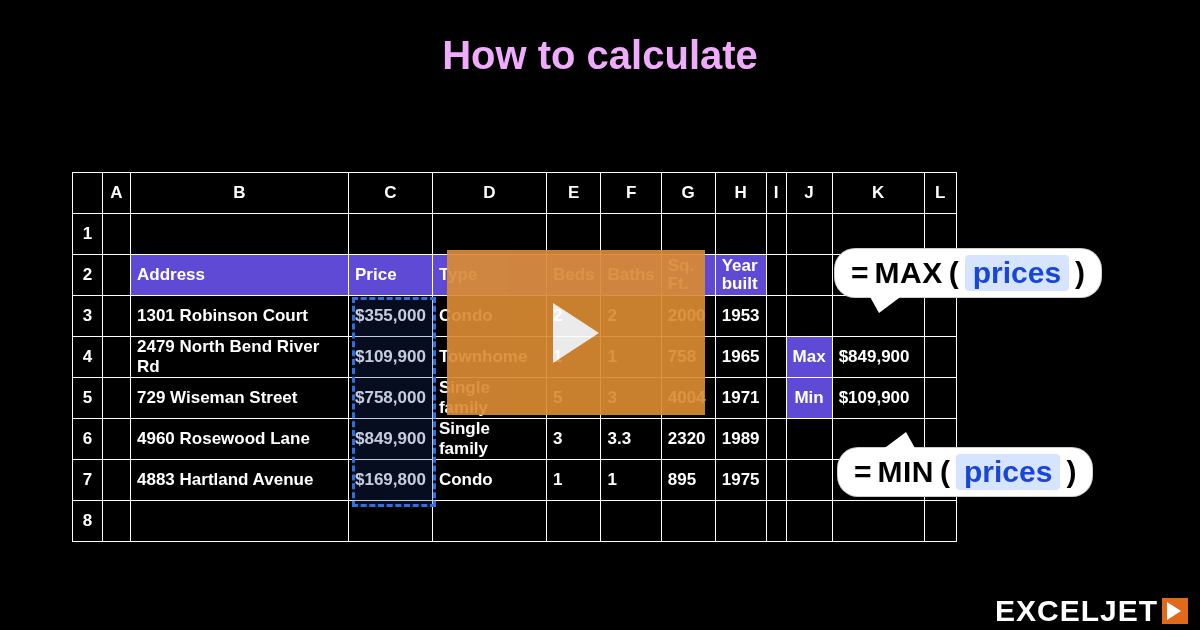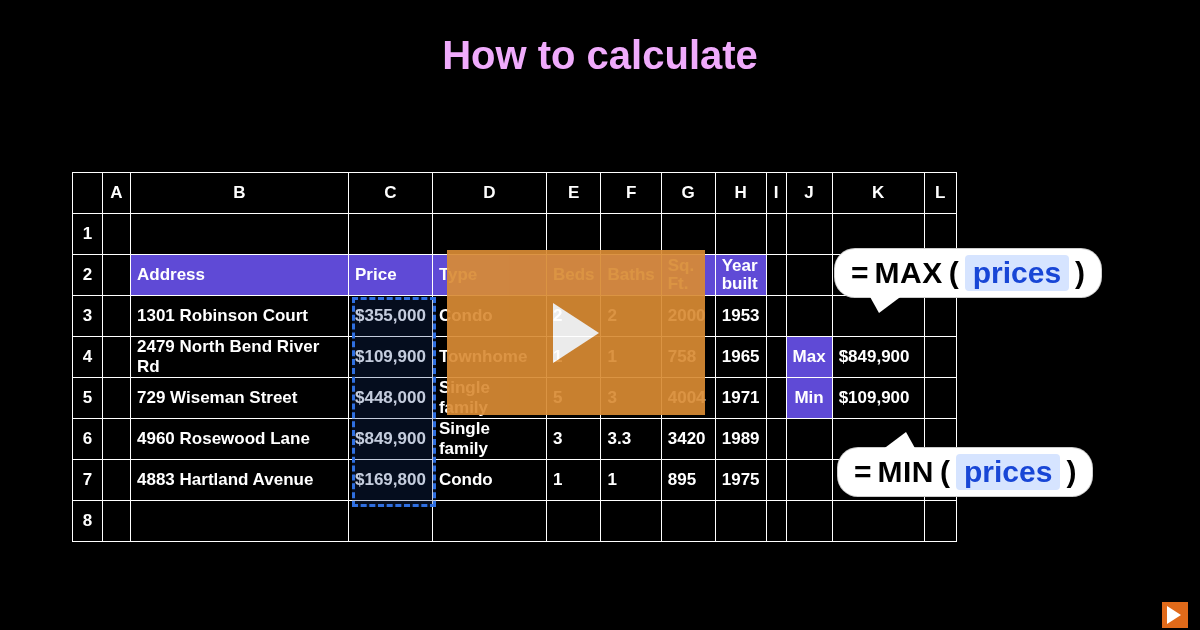--- a/index.html
+++ b/index.html
@@ -117,40 +117,40 @@
     <td class="ctr">1965</td>
     <td></td>
     <td class="jlab">Max</td>
     <td class="num">$849,900</td>
     <td></td>
   </tr>
   <tr>
     <th class="rowhdr">5</th>
     <td></td>
     <td>729 Wiseman Street</td>
-    <td class="num">$448,000</td>
+    <td class="num">$758,000</td>
     <td>Single family</td>
     <td class="ctr">5</td>
     <td class="ctr">3</td>
     <td class="ctr">4004</td>
     <td class="ctr">1971</td>
     <td></td>
     <td class="jlab">Min</td>
     <td class="num">$109,900</td>
     <td></td>
   </tr>
   <tr>
     <th class="rowhdr">6</th>
     <td></td>
     <td>4960 Rosewood Lane</td>
     <td class="num">$849,900</td>
     <td>Single family</td>
     <td class="ctr">3</td>
     <td class="ctr">3.3</td>
-    <td class="ctr">3420</td>
+    <td class="ctr">2320</td>
     <td class="ctr">1989</td>
     <td></td>
         <td></td>
         <td></td>
         <td></td>
   </tr>
   <tr>
     <th class="rowhdr">7</th>
     <td></td>
     <td>4883 Hartland Avenue</td>
@@ -201,14 +201,15 @@
 <div class="callout" style="left:838px; top:448px;">
   <span>=</span>
   <span class="fn">MIN</span>
     <span>(</span>
     <span class="arg">prices</span>
     <span>)</span>
   <div class="tail tail-up" style="left:44px; top:-16px;"></div>
 </div>
 
 <div class="brand">
+  <span>EXCELJET</span>
   <span class="sq"></span>
 </div>
 
 </body></html>

